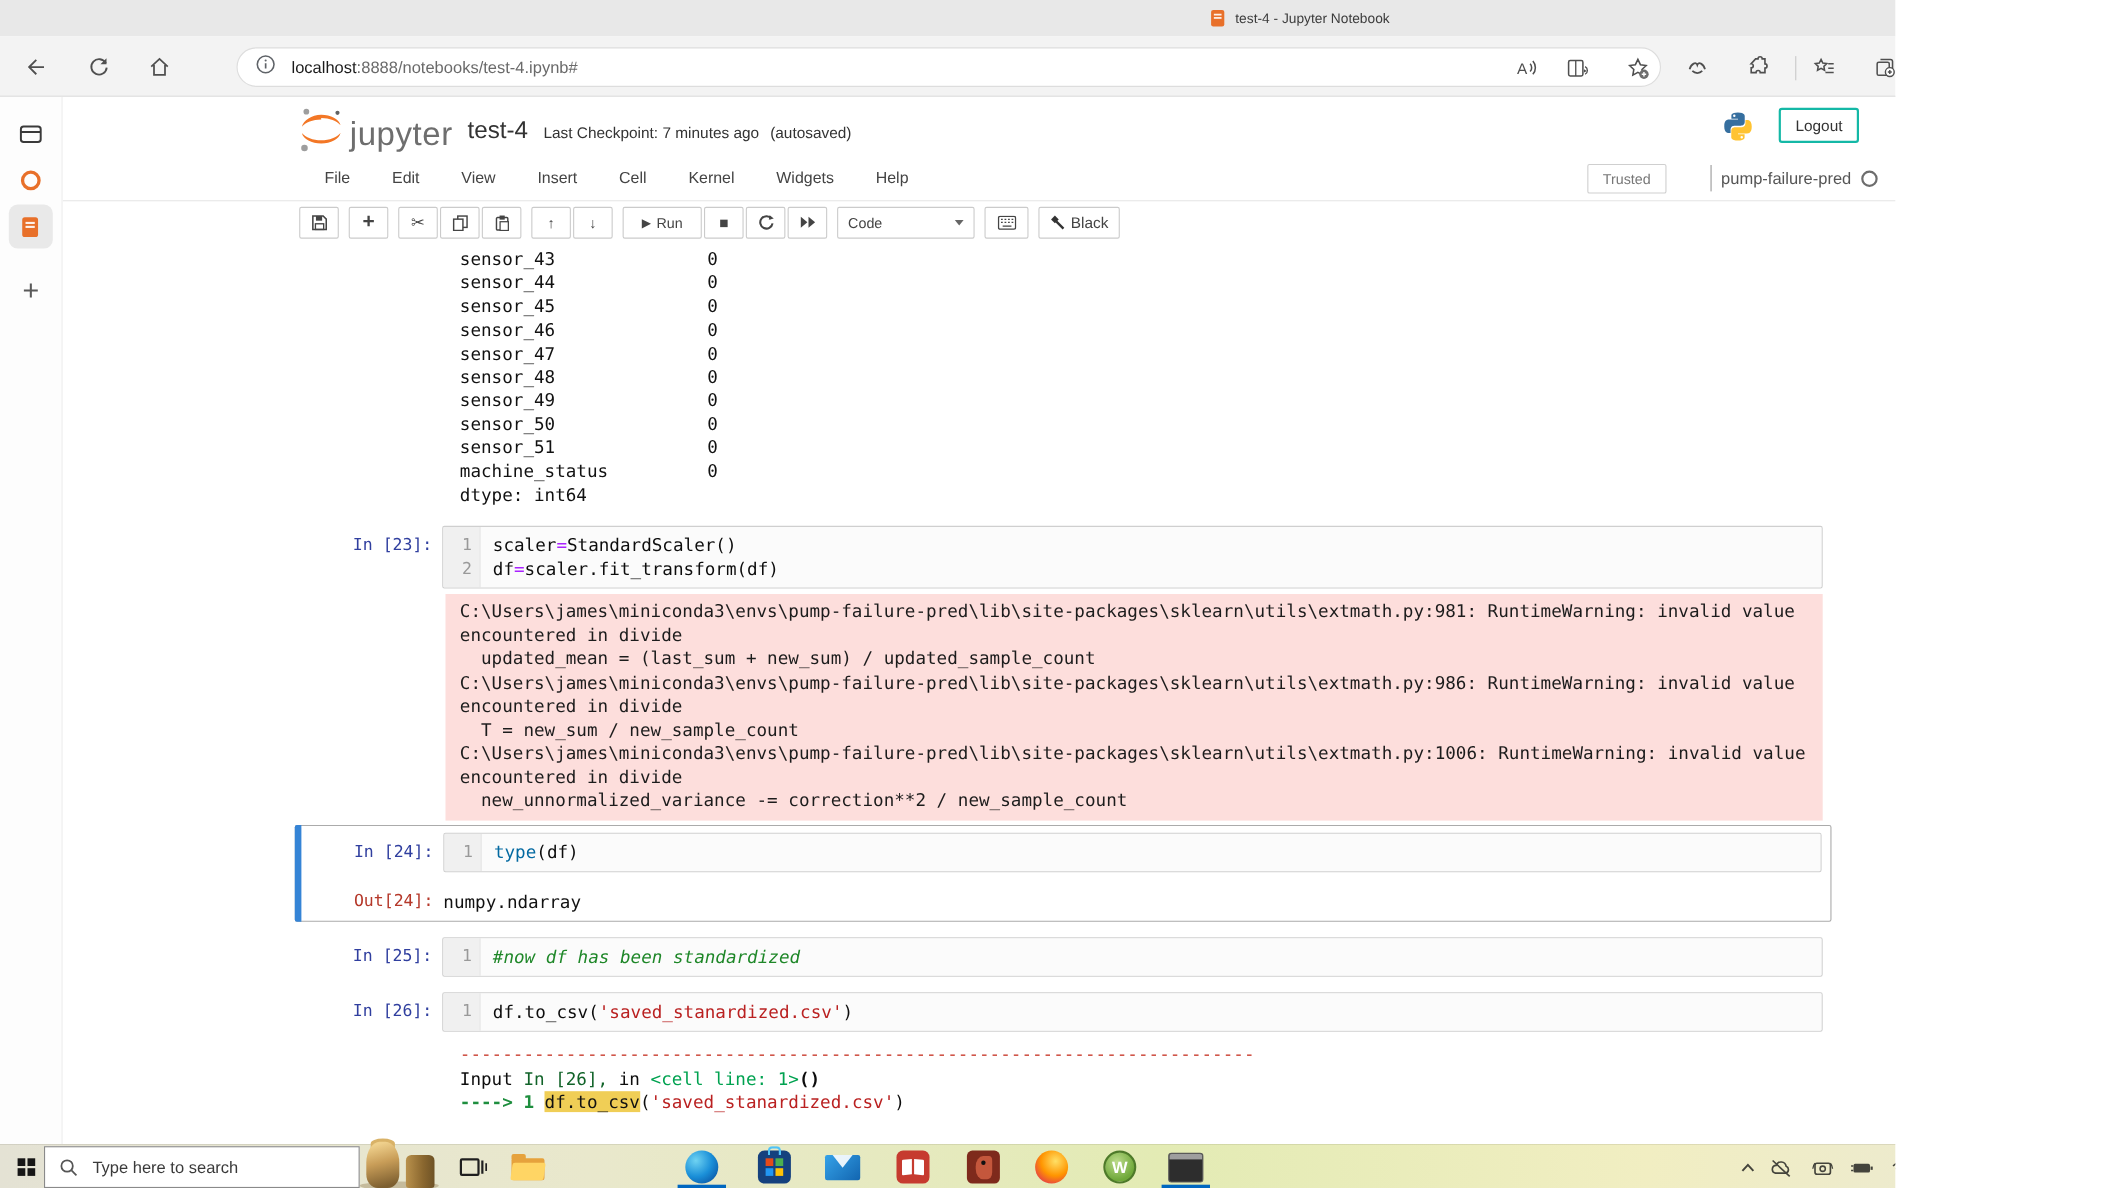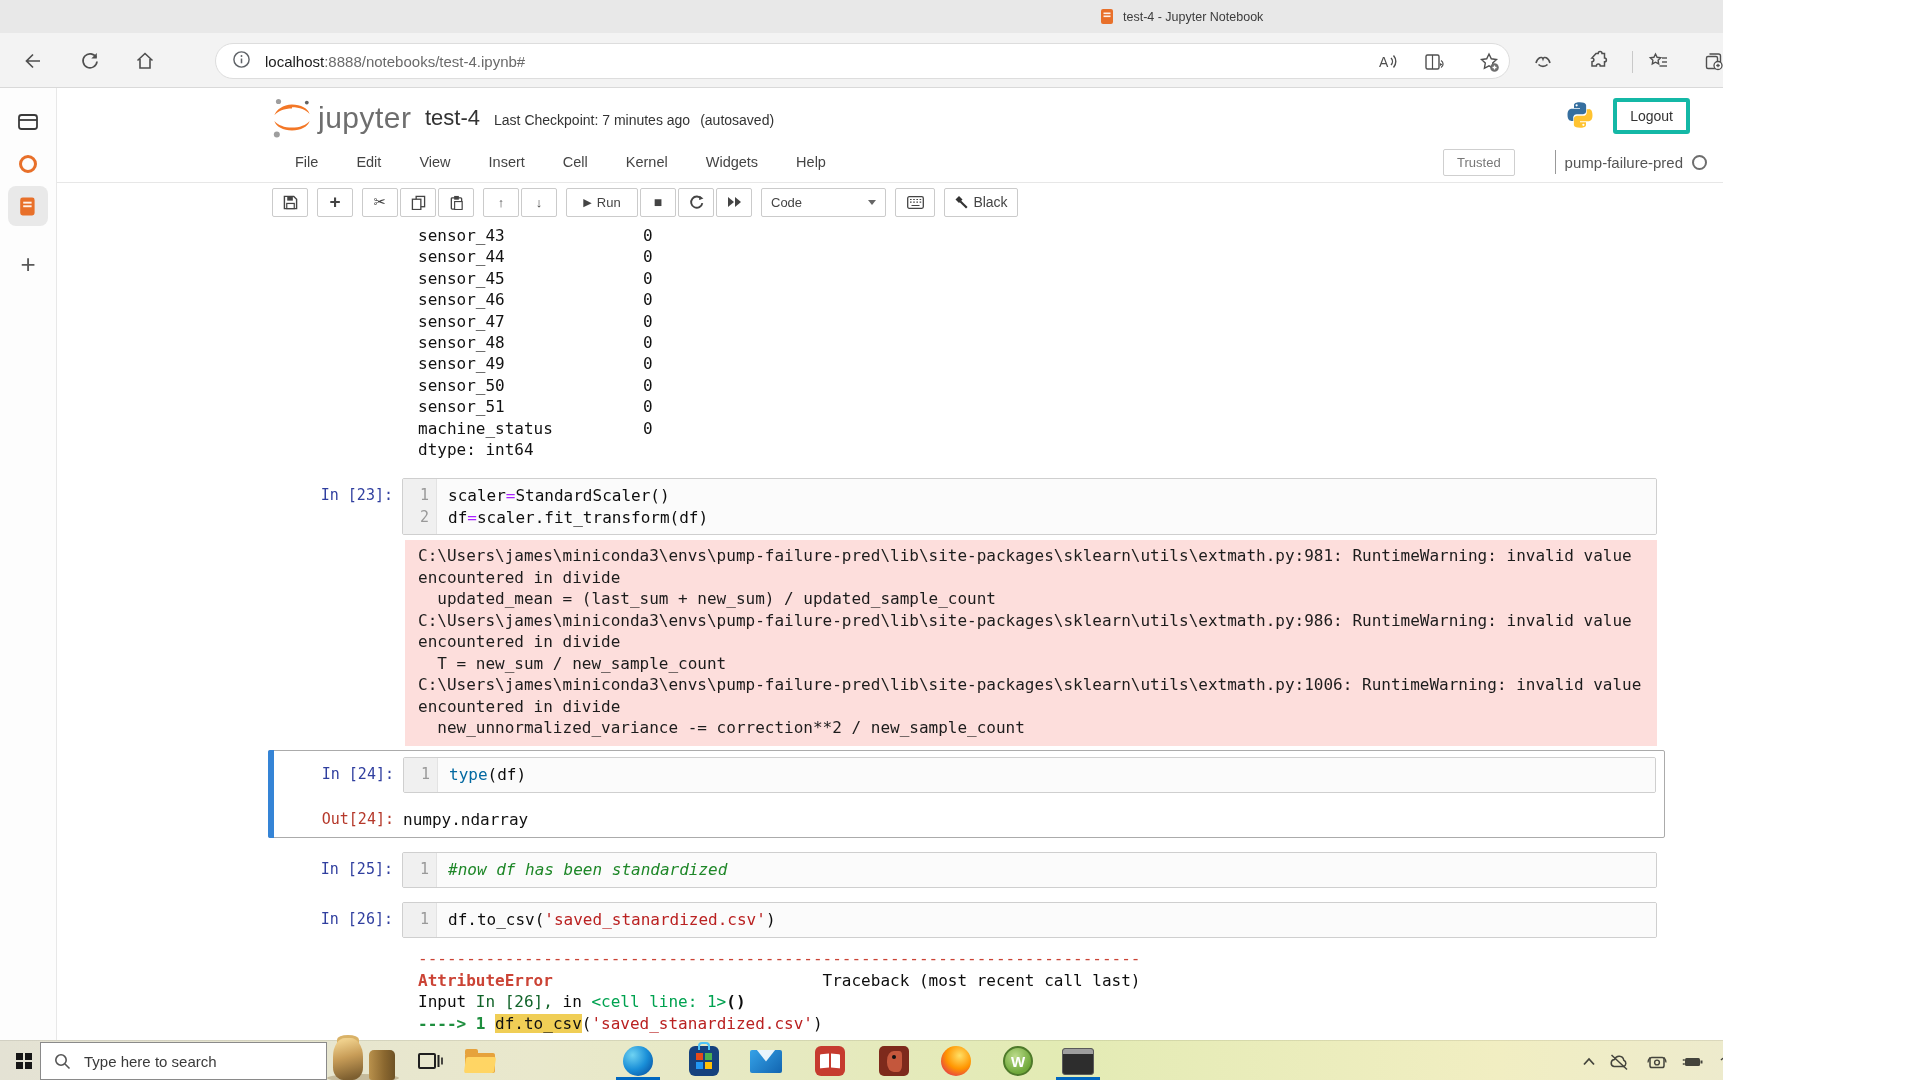--- a/index.html
+++ b/index.html
@@ -34,28 +34,28 @@
   #more-btn { position:absolute; left:1875px; top:16px; width:26px; height:24px; color:#4F4F4F; font-size:17px; letter-spacing:1px; text-align:center; }
 
   
   #main { position:absolute; left:0; top:88px; width:1920px; height:952px; display:flex; }
   #edge-sidebar { position:relative; width:57px; height:100%; background:#FDFDFD; border-right:1px solid #E8E8E8; flex:none; }
   .sb-ico { position:absolute; left:8px; width:40px; height:40px; display:flex; align-items:center; justify-content:center; }
   .sb-sel { background:#E9E9E9; border-radius:8px; }
   #page { position:relative; flex:1; height:100%; background:#fff; overflow:hidden; }
 
   
-  #jp-logo { position:absolute; left:213px; top:8px; display:flex; align-items:center; gap:4px; }
+  #jp-logo { position:absolute; left:213px; top:8px; display:flex; align-items:flex-end; gap:4px; }
   #jp-logo-text { font-size:30px; color:#6E6E6E; font-weight:400; letter-spacing:0.5px; }
   #jp-titlegroup { position:absolute; left:368px; top:17px; display:flex; align-items:baseline; }
   #nb-title { font-size:22px; color:#333; }
   #nb-checkpoint { font-size:14px; color:#333; margin-left:14px; }
   #nb-autosaved { font-size:14px; color:#333; margin-left:10px; }
   #py-logo { position:absolute; right:325px; top:12px; }
-  #logout-btn { position:absolute; right:230px; top:10px; border:4px solid #14b8a6; border-radius:3px; background:#fff; font-size:14px; color:#333; padding:6px 13px; }
+  #logout-btn { position:absolute; right:230px; top:10px; border:2px solid #14b8a6; border-radius:3px; background:#fff; font-size:14px; color:#333; padding:6px 13px; }
 
   
   #menubar { position:absolute; left:0; top:54px; width:100%; height:41px; border-bottom:1px solid #E7E7E7; }
   #menu-items { position:absolute; left:238px; top:0; height:40px; display:flex; gap:38px; align-items:center; }
   .menu-item { font-size:14.5px; color:#444; }
   #menu-right { position:absolute; right:213px; top:0; height:40px; display:flex; align-items:center; }
   #trusted-btn { border:1px solid #CFCFCF; border-radius:2px; color:#777; font-size:13px; padding:5px 13px; background:#fff; }
   #kernel-divider { width:1px; height:24px; background:#999; margin-left:40px; }
   #kernel-name { font-size:15px; color:#555; margin-left:9px; }
   #kernel-ind { width:15px; height:15px; border:2px solid #6D6D6D; border-radius:50%; margin-left:9px; }
@@ -460,21 +460,20 @@
               <div class="prompt mono">In [26]:</div>
               <div class="input-box">
                 <div class="gutter mono">1</div>
                 <div class="code-area mono">
                   <div class="code-line"><span class="t-plain">df.to_csv(</span><span class="t-string">'saved_stanardized.csv'</span><span class="t-plain">)</span></div>
                 </div>
               </div>
             </div>
             <div class="errblock mono" style="top: 860px;">
               <div class="line"><span class="t-dash">---------------------------------------------------------------------------</span></div>
-              <div class="line"><span class="t-ename">AttributeError</span><span class="t-plain">                            Traceback (most recent call last)</span></div>
               <div class="line"><span class="t-plain">Input </span><span class="t-ein">In [26],</span><span class="t-plain"> in </span><span class="t-ecell">&lt;cell line: 1&gt;</span><span class="t-ebold">()</span></div>
               <div class="line"><span class="t-earrow">----&gt; 1</span><span class="t-plain"> </span><span class="t-ehl">df.to_csv</span><span class="t-plain">(</span><span class="t-string">'saved_stanardized.csv'</span><span class="t-plain">)</span></div>
             </div>
           </div>
       </div>
 
       <div id="nbsb">
         <div class="sb-arrow" id="sb-up"></div>
         <div id="sb-thumb"></div>
         <div class="sb-arrow" id="sb-dn"></div>

